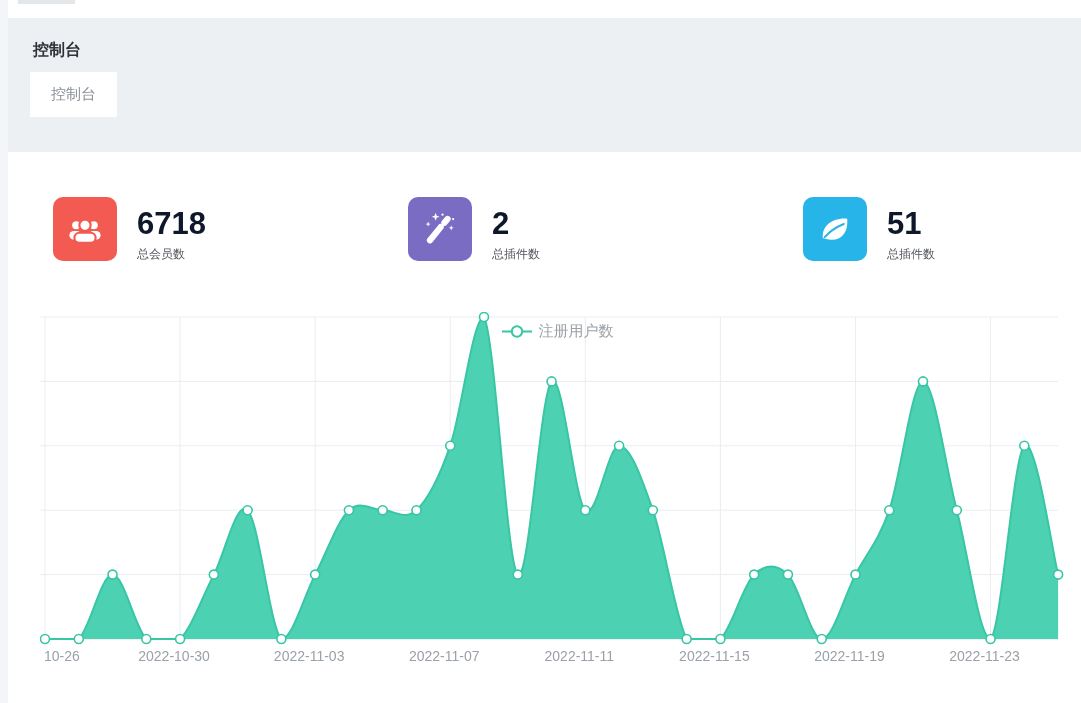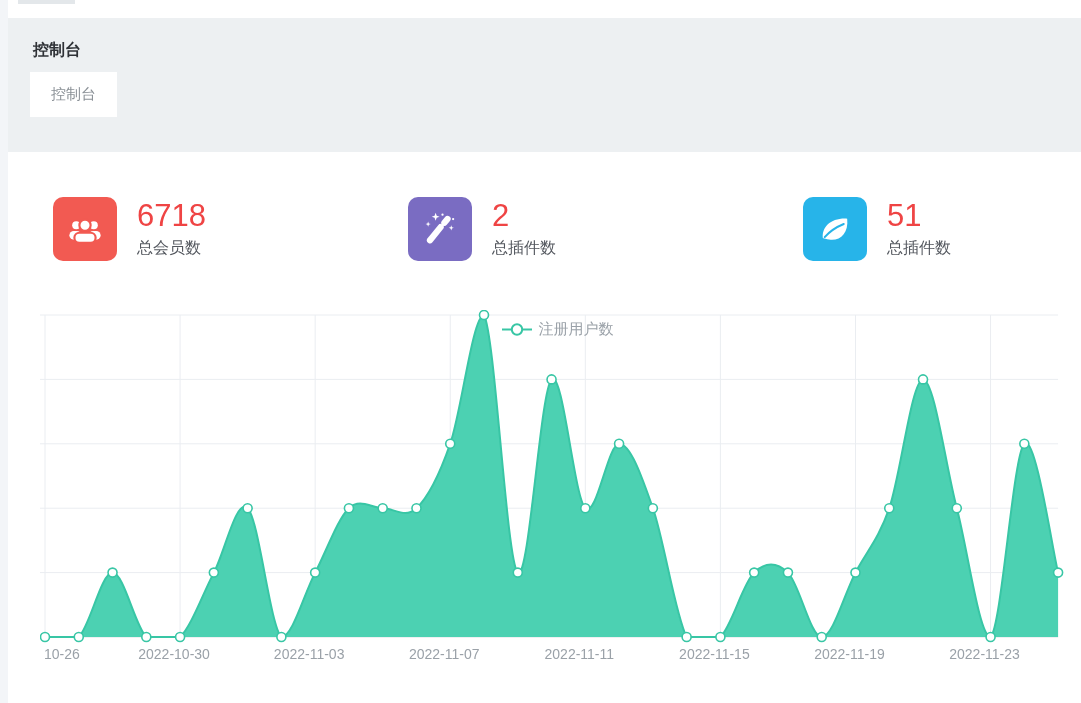--- a/index.html
+++ b/index.html
@@ -31,22 +31,22 @@
   .stats-row{display:flex;padding-top:45px;}
   .stat-card{display:flex;align-items:flex-start;}
   .stat-card.c1{width:400px;padding-left:45px;box-sizing:border-box;}
   .stat-card.c2{width:395px;}
   .stat-card.c3{flex:1;}
   .stat-icon{
     width:64px;height:64px;border-radius:10px;flex:none;
     display:flex;align-items:center;justify-content:center;
   }
   .stat-text{margin-left:20px;padding-top:2px;}
-  .stat-value{font-size:31px;font-weight:normal;color:#ef4444;line-height:34px;}
-  .stat-label{font-size:16px;color:#53575e;margin-top:5px;}
+  .stat-value{font-size:31px;font-weight:bold;color:#0f172a;line-height:34px;margin-top:8px;}
+  .stat-label{font-size:12px;color:#53575e;margin-top:5px;}
   .chart-wrap{
     position:relative;margin-left:32px;margin-top:49px;
     width:1035px;height:385px;text-align:center;
   }
   .chart-legend{
     position:absolute;left:50%;top:10px;transform:translateX(-50%);
     display:flex;align-items:center;z-index:3;cursor:pointer;
     background:transparent;
   }
   .legend-label{font-size:15px;color:#9aa1a8;margin-left:7px;white-space:nowrap;}

